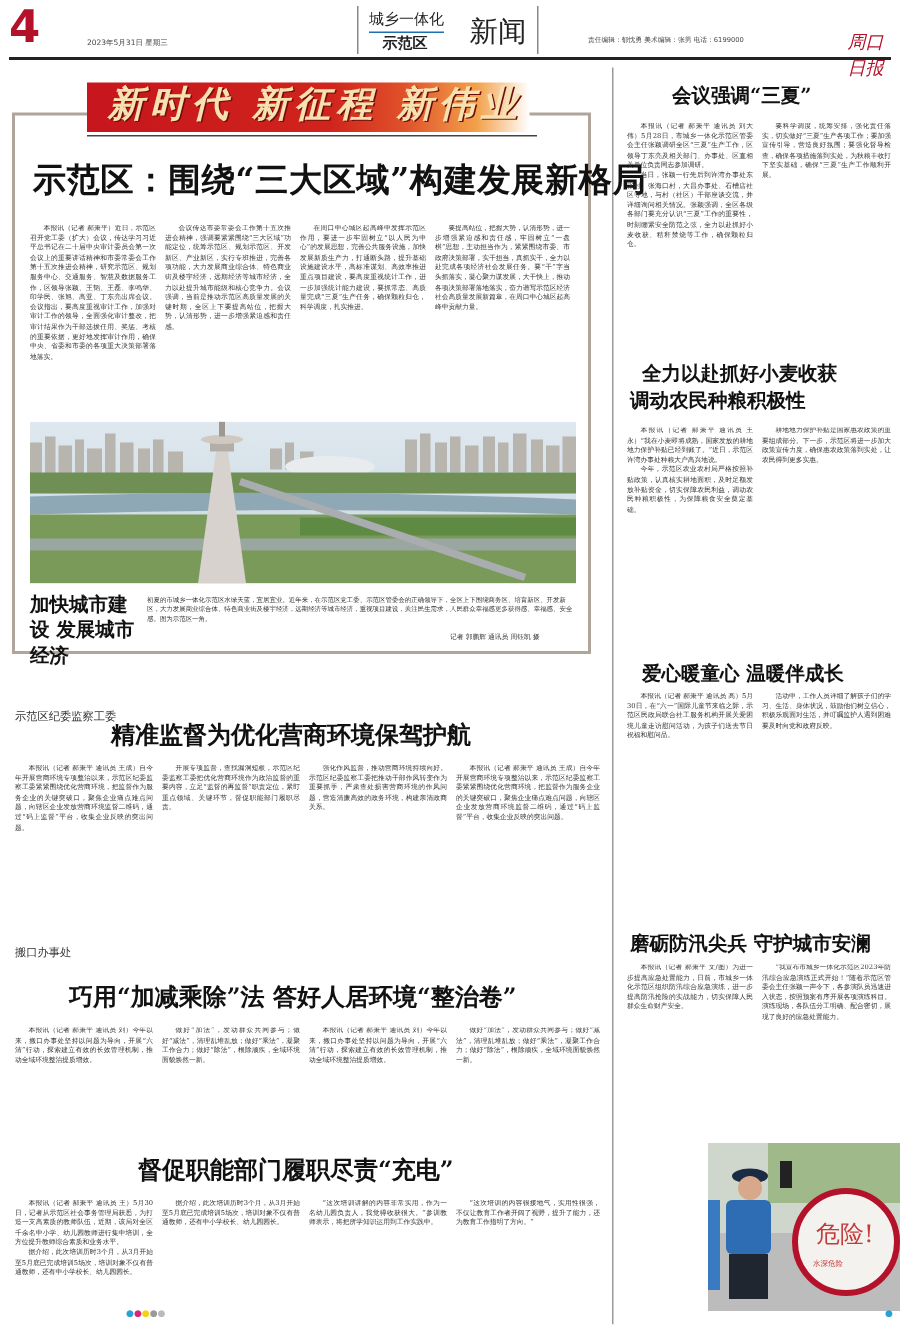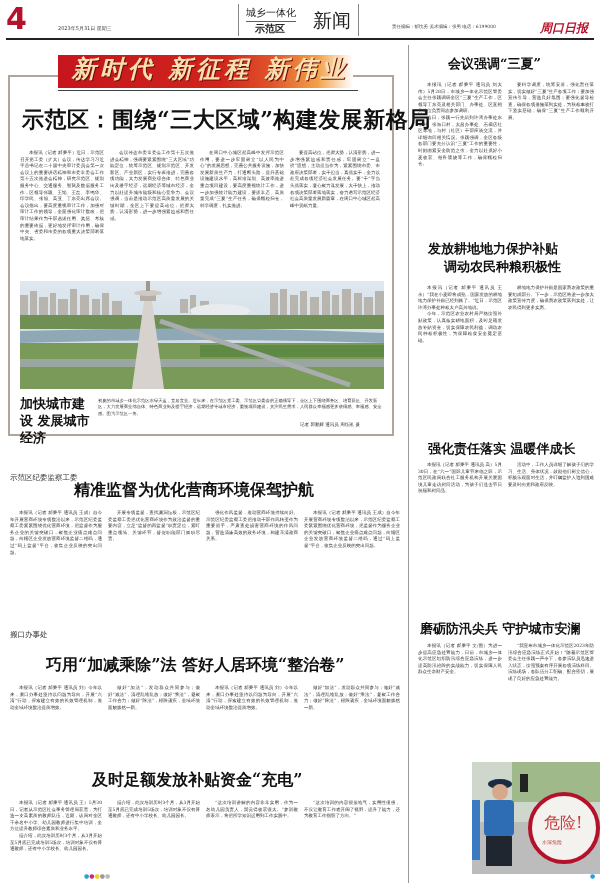--- a/index.html
+++ b/index.html
@@ -9,21 +9,21 @@
   .abs { position: absolute; }
 
   
   .page-num { left: 6px; top: 2px; font-family: "DejaVu Sans", sans-serif; font-weight: bold; font-size: 30px; color: #b3122a; line-height: 34px; }
   .date-line { left: 58px; top: 25px; font-size: 5px; color: #444; font-family: "DejaVu Sans", sans-serif; }
   .sec-divider { width: 1px; background: #888; }
   .sec-top { left: 246px; top: 6px; font-size: 10px; font-weight: normal; color: #222; border-bottom: 1.5px solid #1f6fb3; padding-bottom: 1px; }
   .sec-bot { left: 255px; top: 22px; font-size: 10px; font-weight: bold; color: #222; }
   .sec-news { left: 313px; top: 8px; font-size: 19px; font-weight: normal; color: #222; }
   .editors { left: 392px; top: 24px; font-size: 4.5px; color: #444; font-family: "DejaVu Sans", sans-serif; }
-  .logo { left: 540px; top: 20px; font-size: 12px; color: #b3122a; font-style: italic; font-weight: bold; }
+  .logo { left: 565px; top: 20px; font-size: 12px; color: #b3122a; font-style: italic; font-weight: normal; }
   .mast-rule { left: 6px; top: 38px; width: 588px; height: 1.5px; background: #222; }
 
   
   .feature-box { left: 8px; top: 75px; width: 386px; height: 361px; border: 2px solid #b0a59b; }
   .banner { left: 58px; top: 55px; width: 295px; height: 33px;
     background: linear-gradient(90deg, #c7151d 0%, #d0241c 55%, #e0522a 72%, #f2a14a 88%, #ffffff 100%); }
   .banner-text { left: 72px; top: 53px; font-size: 24px; color: #f6e2b0; font-style: italic; font-weight: bold; letter-spacing: 4px; text-shadow: 1px 1px 0 #6e0c0c; }
   .banner-underline { left: 58px; top: 90px; width: 300px; height: 1px; background: #444; }
   .feat-headline { left: 22px; top: 105px; font-size: 22px; font-weight: bold; color: #111; letter-spacing: 0.5px; }
 
@@ -142,31 +142,31 @@
 
 <div class="abs headline-mid" style="left:448px;top:55px;">会议强调“三夏”</div>
 <div class="abs textcol" style="left:418px;top:82px;width:84px;height:140px;">
   <p>本报讯（记者 郝秉平 通讯员 刘大伟）5月28日，市城乡一体化示范区管委会主任张颖调研全区“三夏”生产工作，区领导丁东亮及相关部门、办事处、区直相关单位负责同志参加调研。</p>
   <p>当日，张颖一行先后到许湾办事处东张村、张海口村，大昌办事处、石槽店社区等地，与村（社区）干部座谈交流，并详细询问相关情况。张颖强调，全区各级各部门要充分认识“三夏”工作的重要性，时刻绷紧安全防范之弦，全力以赴抓好小麦收获、秸秆禁烧等工作，确保颗粒归仓。</p>
 </div>
 <div class="abs textcol" style="left:508px;top:82px;width:86px;height:140px;">
   <p>要科学调度，统筹安排，强化责任落实，切实做好“三夏”生产各项工作；要加强宣传引导，营造良好氛围；要强化督导检查，确保各项措施落到实处，为秋粮丰收打下坚实基础，确保“三夏”生产工作顺利开展。</p>
 </div>
 
-<div class="abs headline-mid" style="left:428px;top:240px;">发放耕地地力保护补贴</div>
-<div class="abs headline-mid" style="left:444px;top:258px;">调动农民种粮积极性</div>
+<div class="abs headline-mid" style="left:428px;top:240px;">全力以赴抓好小麦收获</div>
+<div class="abs headline-mid" style="left:420px;top:258px;">调动农民种粮积极性</div>
 <div class="abs textcol" style="left:418px;top:285px;width:84px;height:140px;">
   <p>本报讯（记者 郝秉平 通讯员 王永）“我在小麦即将成熟，国家发放的耕地地力保护补贴已经到账了。”近日，示范区许湾办事处种粮大户高兴地说。</p>
   <p>今年，示范区农业农村局严格按照补贴政策，认真核实耕地面积，及时足额发放补贴资金，切实保障农民利益，调动农民种粮积极性，为保障粮食安全奠定基础。</p>
 </div>
 <div class="abs textcol" style="left:508px;top:285px;width:86px;height:140px;">
   <p>耕地地力保护补贴是国家惠农政策的重要组成部分。下一步，示范区将进一步加大政策宣传力度，确保惠农政策落到实处，让农民得到更多实惠。</p>
 </div>
 
-<div class="abs headline-mid" style="left:428px;top:440px;">强化责任落实 温暖伴成长</div>
+<div class="abs headline-mid" style="left:428px;top:440px;">爱心暖童心 温暖伴成长</div>
 <div class="abs textcol" style="left:418px;top:462px;width:84px;height:130px;">
   <p>本报讯（记者 郝秉平 通讯员 高）5月30日，在“六一”国际儿童节来临之际，示范区民政局联合社工服务机构开展关爱困境儿童走访慰问活动，为孩子们送去节日祝福和慰问品。</p>
 </div>
 <div class="abs textcol" style="left:508px;top:462px;width:86px;height:130px;">
   <p>活动中，工作人员详细了解孩子们的学习、生活、身体状况，鼓励他们树立信心，积极乐观面对生活，并叮嘱监护人遇到困难要及时向党和政府反映。</p>
 </div>
 
 <div class="abs headline-mid" style="left:420px;top:620px;">磨砺防汛尖兵 守护城市安澜</div>
 <div class="abs textcol" style="left:418px;top:643px;width:84px;height:115px;">
   <p>本报讯（记者 郝秉平 文/图）为进一步提高应急处置能力，日前，市城乡一体化示范区组织防汛综合应急演练，进一步提高防汛抢险的实战能力，切实保障人民群众生命财产安全。</p>
@@ -218,21 +218,21 @@
 <div class="abs textcol" style="left:108px;top:685px;width:92px;height:68px;">
   <p>做好“加法”，发动群众共同参与；做好“减法”，清理乱堆乱放；做好“乘法”，凝聚工作合力；做好“除法”，根除顽疾，全域环境面貌焕然一新。</p>
 </div>
 <div class="abs textcol" style="left:206px;top:685px;width:92px;height:68px;">
   <p>本报讯（记者 郝秉平 通讯员 刘）今年以来，搬口办事处坚持以问题为导向，开展“六清”行动，探索建立有效的长效管理机制，推动全域环境整治提质增效。</p>
 </div>
 <div class="abs textcol" style="left:304px;top:685px;width:96px;height:68px;">
   <p>做好“加法”，发动群众共同参与；做好“减法”，清理乱堆乱放；做好“乘法”，凝聚工作合力；做好“除法”，根除顽疾，全域环境面貌焕然一新。</p>
 </div>
 
-<div class="abs headline-big" style="left:92px;top:770px;">及时足额发放补贴资金“充电”</div>
+<div class="abs headline-big" style="left:92px;top:770px;">督促职能部门履职尽责“充电”</div>
 <div class="abs textcol" style="left:10px;top:800px;width:92px;height:70px;">
   <p>本报讯（记者 郝秉平 通讯员 王）5月30日，记者从示范区社会事务管理局获悉，为打造一支高素质的教师队伍，近期，该局对全区千余名中小学、幼儿园教师进行集中培训，全方位提升教师综合素质和业务水平。</p>
   <p>据介绍，此次培训历时3个月，从3月开始至5月底已完成培训5场次，培训对象不仅有普通教师，还有中小学校长、幼儿园园长。</p>
 </div>
 <div class="abs textcol" style="left:108px;top:800px;width:92px;height:70px;">
   <p>据介绍，此次培训历时3个月，从3月开始至5月底已完成培训5场次，培训对象不仅有普通教师，还有中小学校长、幼儿园园长。</p>
 </div>
 <div class="abs textcol" style="left:206px;top:800px;width:92px;height:70px;">
   <p>“这次培训讲解的内容非常实用，作为一名幼儿园负责人，我觉得收获很大。”参训教师表示，将把所学知识运用到工作实践中。</p>
 </div>

